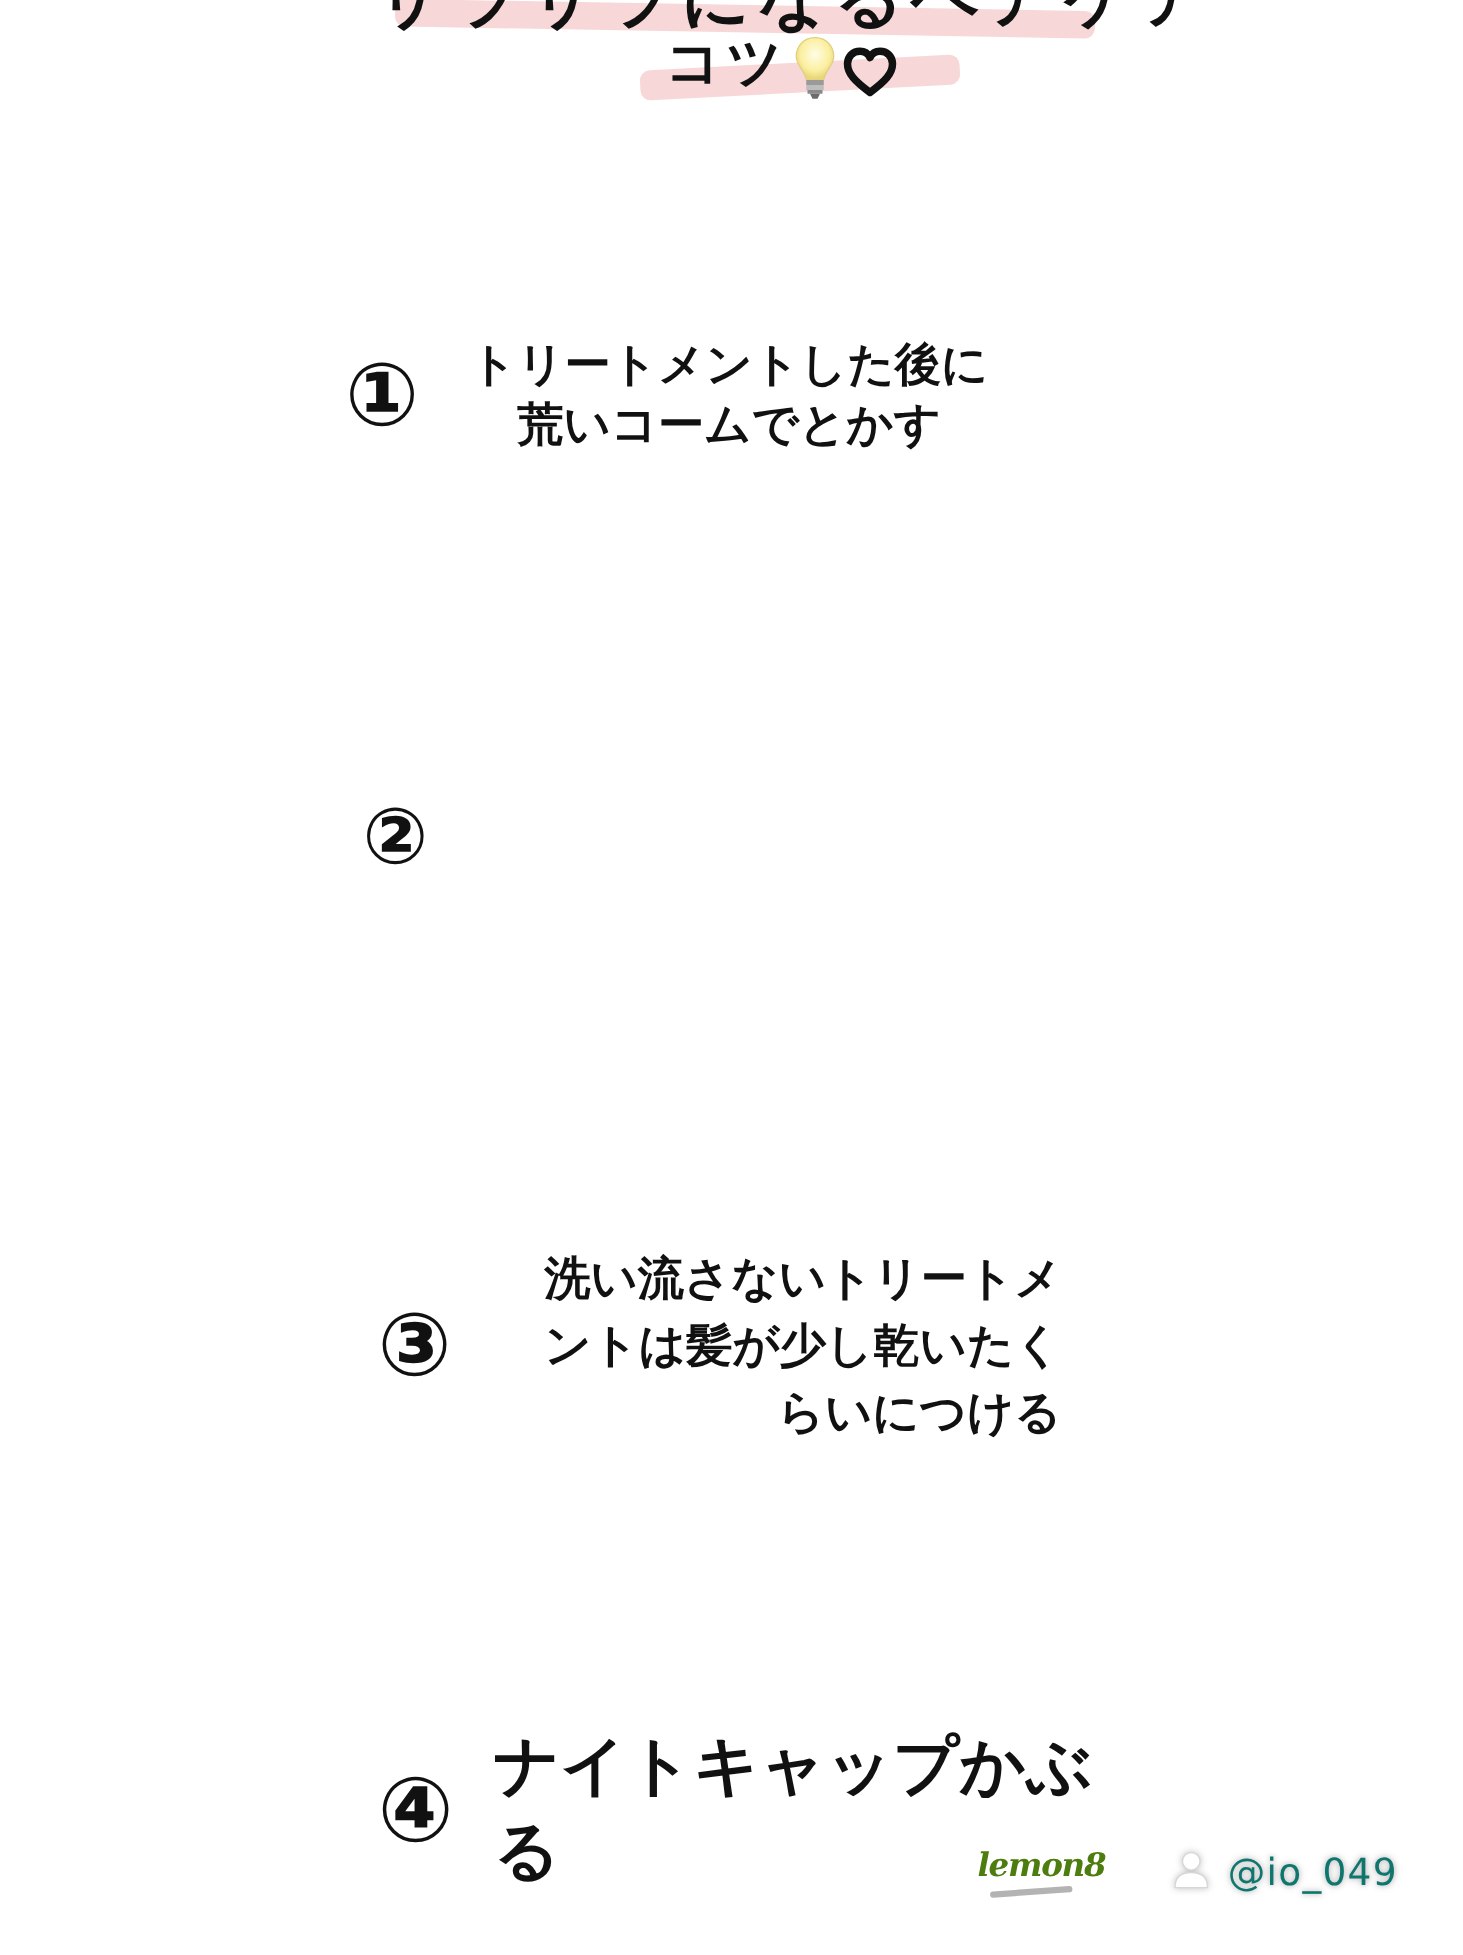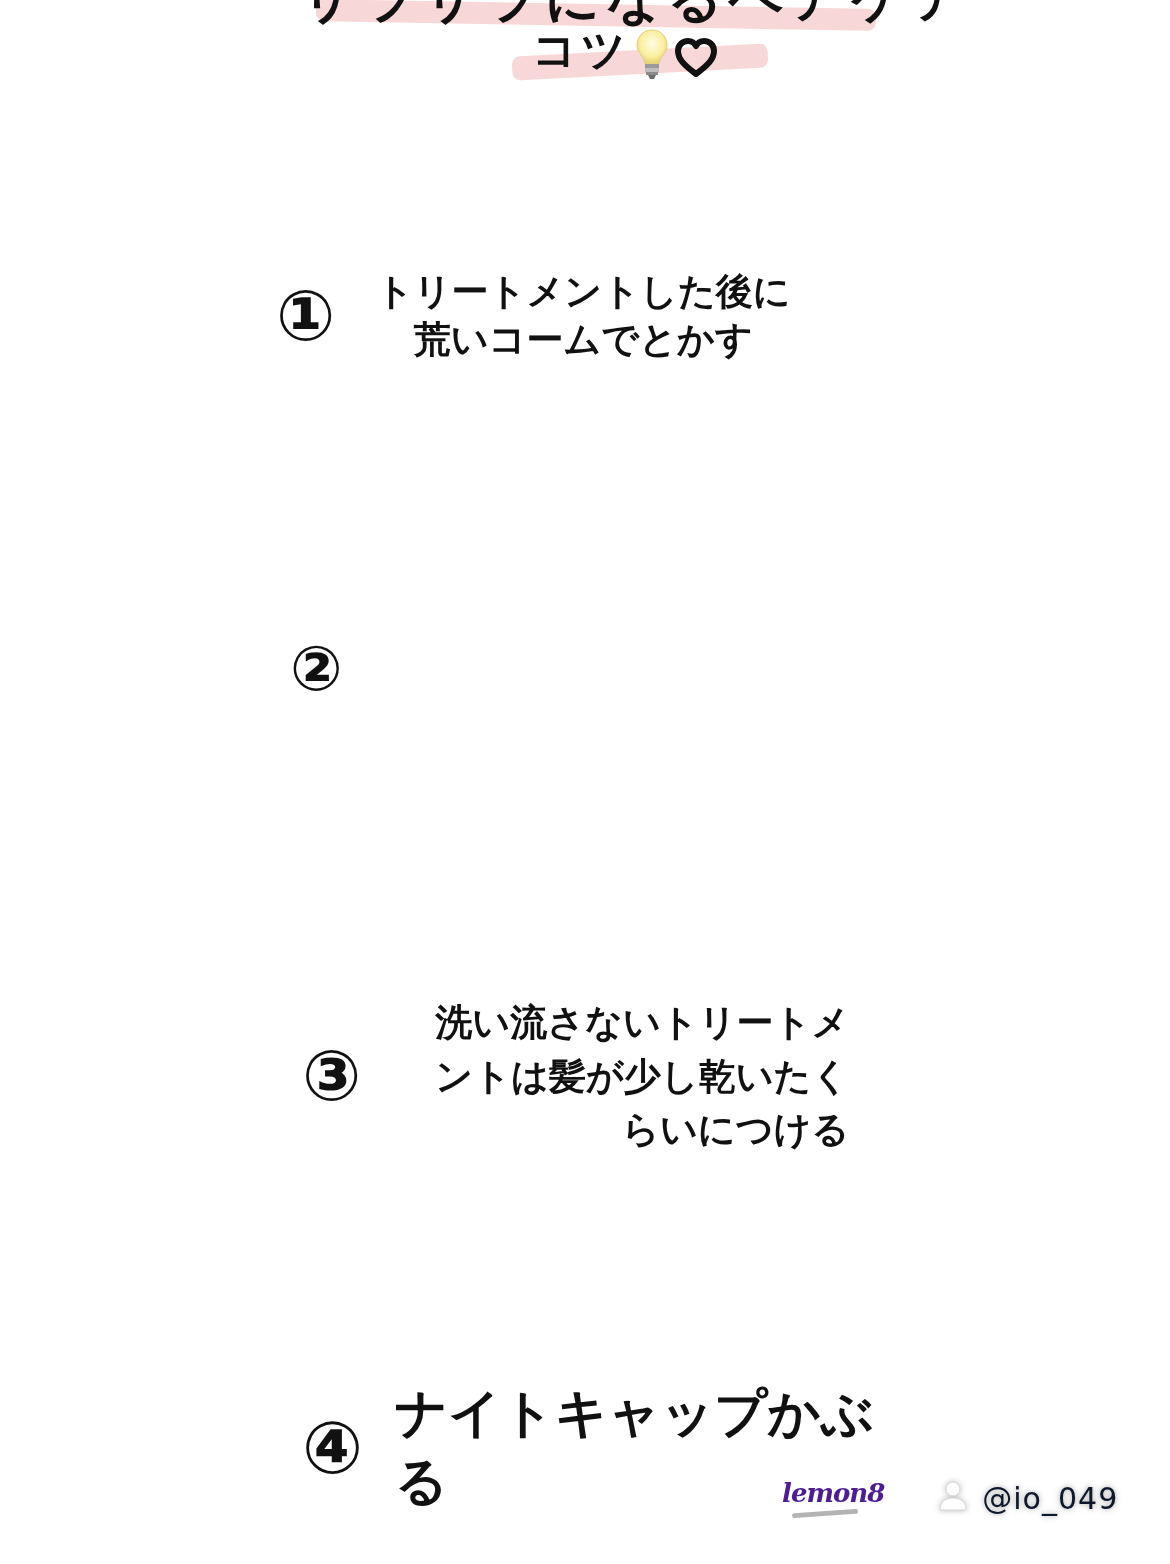--- a/index.html
+++ b/index.html
@@ -110,21 +110,21 @@
     left: 782px;
     top: 1478px;
     display: flex;
     align-items: center;
   }
   .wm-logo {
     font-family: "DejaVu Serif", serif;
     font-style: italic;
     font-weight: bold;
     font-size: 26px;
-    color: #4c1d95;
+    color: #4d7c0f;
     position: relative;
     padding-bottom: 10px;
     letter-spacing: -1px;
   }
   .wm-logo::after {
     content: "";
     position: absolute;
     left: 10px;
     bottom: 2px;
     width: 66px;
@@ -135,21 +135,21 @@
   }
   .wm-user {
     margin-left: 54px;
     display: flex;
     align-items: center;
     gap: 14px;
   }
   .wm-handle {
     font-family: "DejaVu Sans", sans-serif;
     font-size: 30px;
-    color: #0f172a;
+    color: #0f766e;
     text-shadow: 0 0 4px #bdbdbd, 0 0 8px #cfcfcf;
     letter-spacing: 1px;
   }
 </style>
 </head>
 <body>
 
 <div class="title-wrap">
   <div class="brush b1"></div>
   <div class="brush b2"></div>

